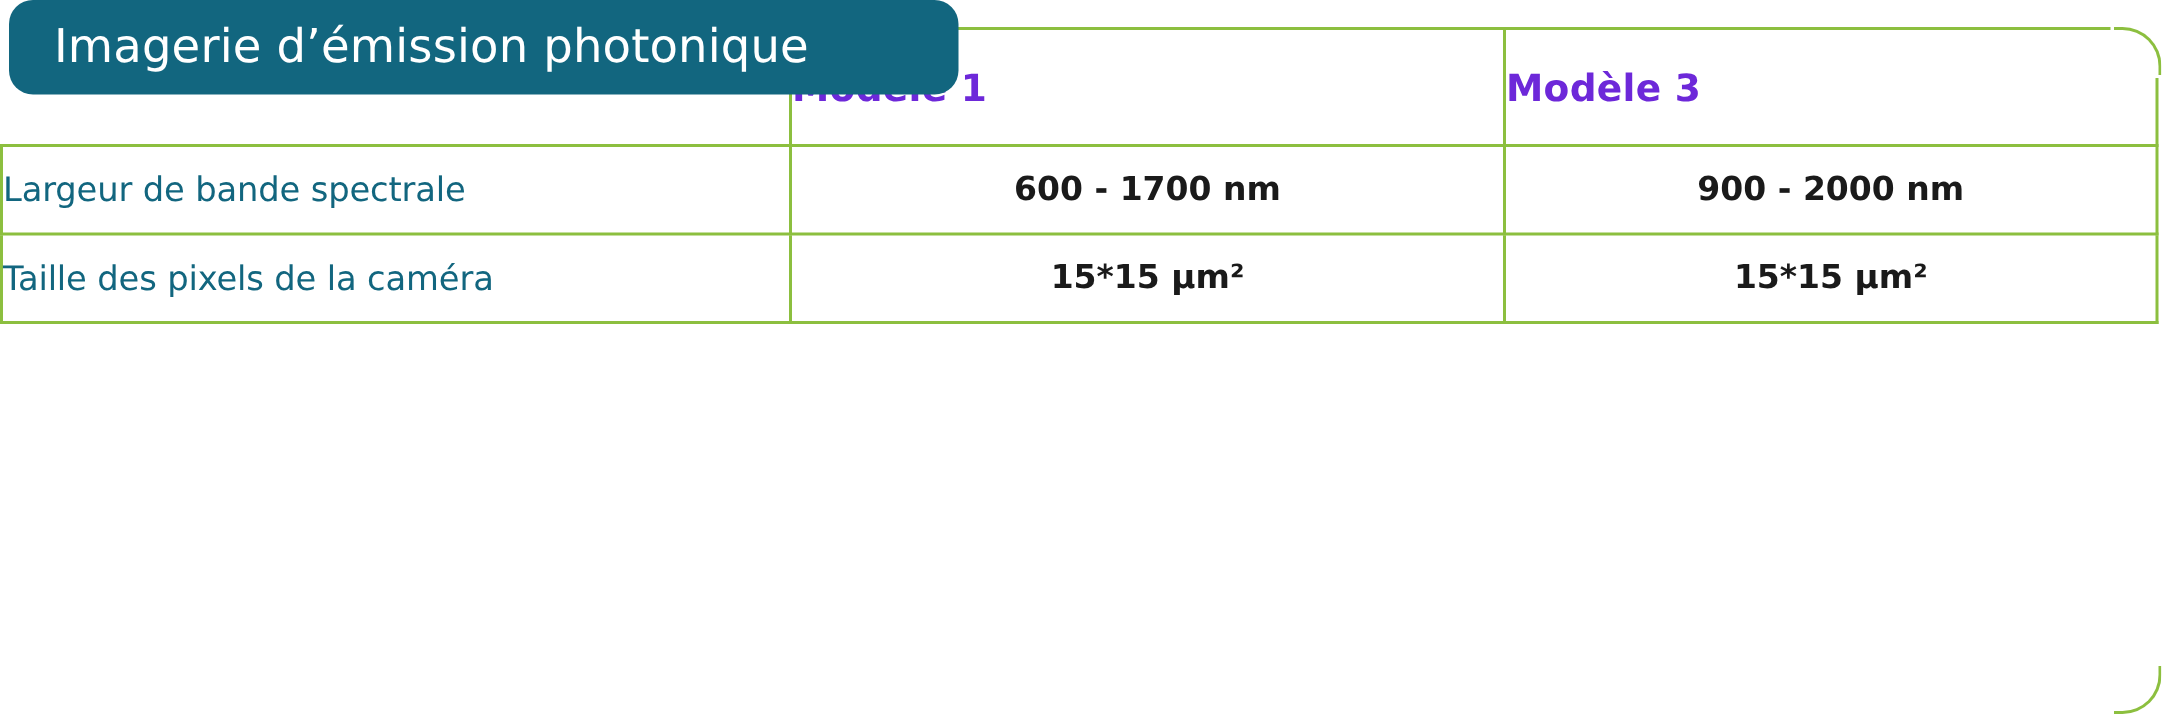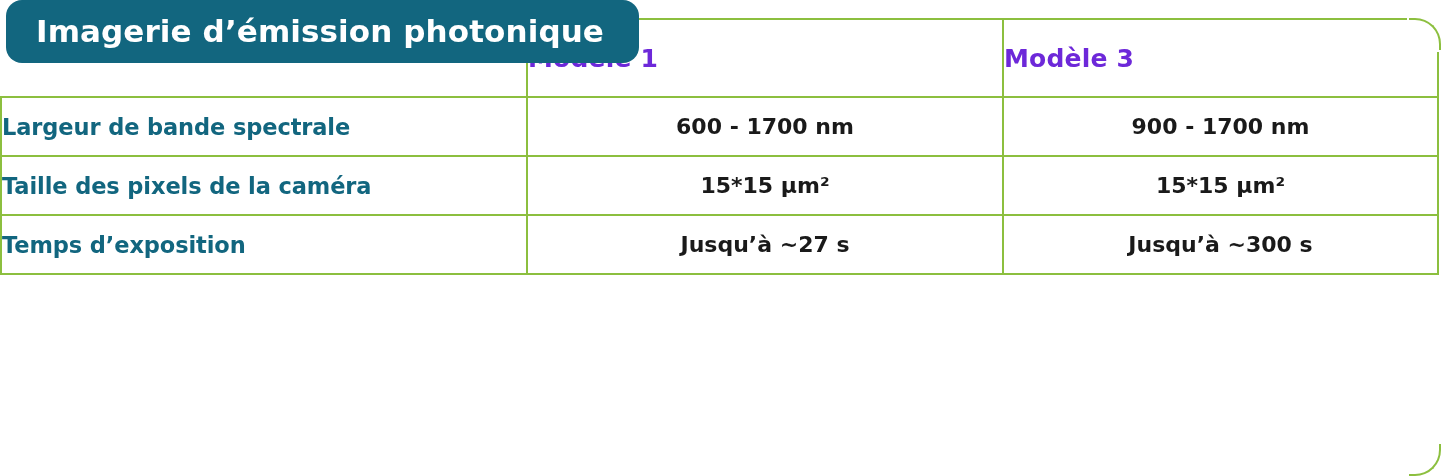--- a/index.html
+++ b/index.html
@@ -57,21 +57,21 @@
     background: transparent;
   }
 
   
   tbody tr td {
     height: 57px;
   }
   td.label-cell {
     color: #12667f;
     font-size: 22.5px;
-    font-weight: bold;
+    font-weight: normal;
     text-align: left;
     padding-left: 16px;
     letter-spacing: -0.1px;
     border-left: none;
   }
   td.value-cell {
     color: #1a1a1a;
     font-size: 22px;
     text-align: center;
     font-weight: bold;
@@ -140,21 +140,21 @@
     background: #12667f;
     border-radius: 16px;
     display: flex;
     align-items: center;
     box-sizing: border-box;
     padding-left: 30px;
   }
   .title-pill .title-text {
     color: #ffffff;
     font-size: 31px;
-    font-weight: bold;
+    font-weight: normal;
     letter-spacing: 0.1px;
     line-height: 1;
   }
 </style>
 </head>
 <body>
 
 <div class="spec-wrap">
 
   <table class="spec-table">
@@ -167,31 +167,26 @@
       <tr class="header-row">
         <th class="blank-cell"></th>
         <th>Modèle 1</th>
         <th>Modèle 3</th>
       </tr>
     </thead>
     <tbody>
       <tr>
         <td class="label-cell">Largeur de bande spectrale</td>
         <td class="value-cell">600 - 1700 nm</td>
-        <td class="value-cell">900 - 1700 nm</td>
+        <td class="value-cell">900 - 2000 nm</td>
       </tr>
       <tr>
         <td class="label-cell">Taille des pixels de la caméra</td>
         <td class="value-cell">15*15 µm²</td>
         <td class="value-cell">15*15 µm²</td>
-      </tr>
-      <tr>
-        <td class="label-cell">Temps d’exposition</td>
-        <td class="value-cell">Jusqu’à ~27 s</td>
-        <td class="value-cell">Jusqu’à ~300 s</td>
       </tr>
     </tbody>
   </table>
 
   <div class="corner-tr"></div>
   <div class="corner-br"></div>
 
   <div class="title-pill">
     <span class="title-text">Imagerie d’émission photonique</span>
   </div>

